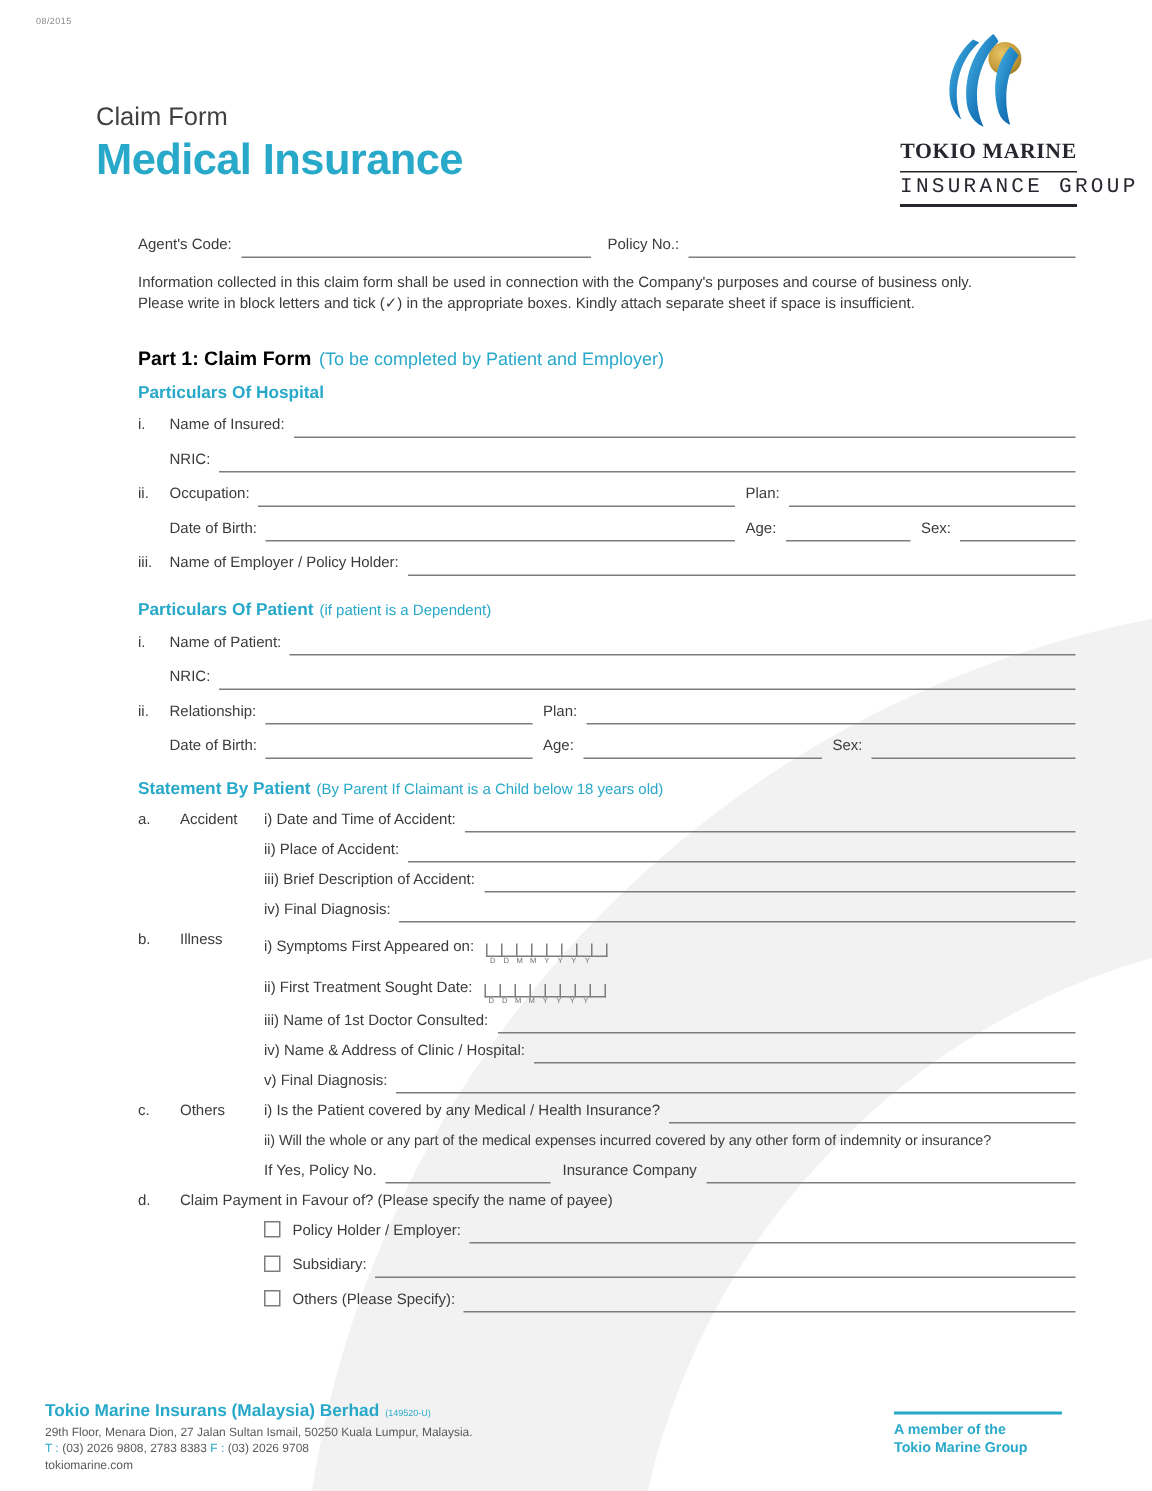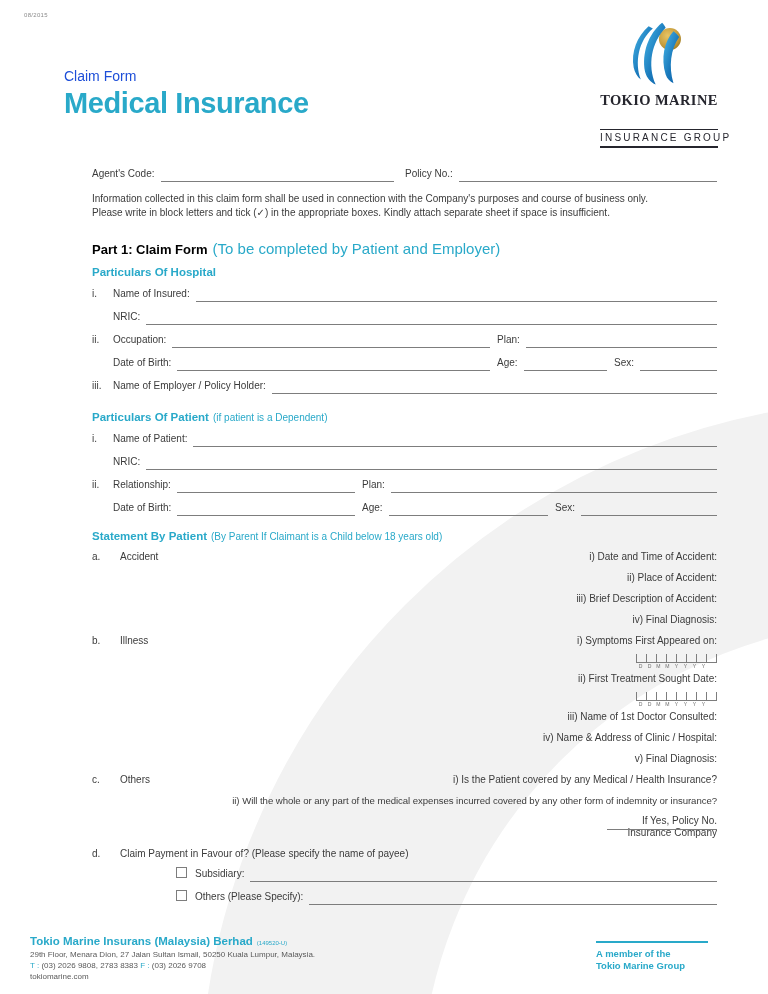--- a/index.html
+++ b/index.html
@@ -7,62 +7,62 @@
        font-family:"Liberation Sans",sans-serif;color:#3b3b3b;}
   .bg{position:absolute;left:0;top:0;z-index:0;}
   .content{position:relative;z-index:1;}
 
   
   .version{position:absolute;left:24px;top:12px;font-size:6px;color:#8a8a8a;letter-spacing:.3px;}
 
   
   .header{display:flex;justify-content:space-between;margin:22px 50px 0 64px;}
   .hleft{padding-top:46px;}
-  .eyebrow{color:#1d4ed8;font-size:14px;}
+  .eyebrow{color:#404040;font-size:17px;}
   .title{color:#29a9c9;font-size:29px;font-weight:bold;letter-spacing:-.4px;margin-top:3px;}
   .logo{width:118px;text-align:center;}
   .logo-mark{height:64px;}
   .logo-brand{font-family:"Liberation Serif",serif;font-weight:bold;font-size:14.5px;color:#26262e;letter-spacing:.4px;white-space:nowrap;margin-top:2px;}
-  .logo-group{font-family:Liberation Sans, sans-serif;font-size:10px;color:#26262e;letter-spacing:2.2px;padding:2px 0 3px 0;border-top:1.5px solid #26262e;border-bottom:2.5px solid #26262e;margin-top:20px;white-space:nowrap;}
+  .logo-group{font-family:Liberation Mono, monospace;font-size:14px;color:#26262e;letter-spacing:2.2px;padding:2px 0 3px 0;border-top:1.5px solid #26262e;border-bottom:2.5px solid #26262e;margin-top:4px;white-space:nowrap;}
 
   
   .frow{display:flex;align-items:flex-end;font-size:10px;}
   .lbl{white-space:nowrap;flex:none;text-align:right;}
   .ln{border-bottom:1px solid #7d7d7d;position:relative;top:3px;margin-left:6px;}
   .ln.grow{flex:1;}
   .pair{display:flex;align-items:flex-end;}
 
   .topfields{margin:20px 51px 0 92px;display:flex;}
   .tf-agent{width:302px;flex:none;}
   .tf-policy{flex:1;margin-left:11px;}
 
   .notice{margin:13px 51px 0 92px;font-size:10px;line-height:1.35;color:#3b3b3b;}
 
   .part1{margin:21px 51px 0 92px;}
   .part1-title{color:#000000;font-weight:bold;font-size:13px;display:inline;}
-  .part1-note{color:#29a9c9;font-size:15px;margin-left:5px;}
+  .part1-note{color:#29a9c9;font-size:12px;margin-left:5px;}
   .sect-head{color:#29a9c9;font-weight:bold;font-size:11.5px;margin:8px 51px 0 92px;}
   .sect-note{color:#29a9c9;font-size:10px;font-weight:normal;margin-left:4px;}
 
   .rows{margin-top:10px;}
   .nrow{display:flex;align-items:flex-end;margin:0 51px 12px 92px;font-size:10px;}
   .num{width:21px;flex:none;}
   .p-occ{width:377px;flex:none;}
   .p-plan{flex:1;margin-left:7px;}
   .p-age-i{width:110px;flex:none;margin-left:7px;}
   .p-sex{flex:1;margin-left:7px;}
   .p-rel{width:242px;flex:none;}
   .p-age-p{width:186px;flex:none;margin-left:7px;}
 
   
   .strow{display:flex;margin:0 51px 0 92px;font-size:10px;}
   .sletter{width:28px;flex:none;}
   .scat{width:56px;flex:none;}
   .sitems{flex:1;}
-  .sitems .frow{margin-bottom:9px;flex-direction:column;}
+  .sitems .frow{margin-bottom:9px;}
   .long{font-size:9.6px;letter-spacing:-.05px;}
 
   
   .comb-wrap{display:inline-flex;flex-direction:column;margin-left:8px;position:relative;top:8px;}
   .comb{display:flex;}
   .cell{width:9px;height:8px;border-left:1px solid #7d7d7d;border-bottom:1px solid #7d7d7d;}
   .cell:last-child{border-right:1px solid #7d7d7d;}
   .comb-labels{display:flex;}
   .cl{width:9px;text-align:center;font-size:6px;color:#6f6f6f;line-height:7px;transform:scale(.85);transform-origin:center;}
 
@@ -348,20 +348,25 @@
 
   <div class="strow">
     <span class="sletter">d.</span>
     <div style="flex:1;">
       <span class="lbl">Claim Payment in Favour of? (Please specify the name of payee)</span>
     </div>
   </div>
   <div class="cbblock">
     <div class="cbrow">
       <span class="cb"></span>
+      <span class="lbl">Policy Holder / Employer:</span>
+      <span class="ln grow"></span>
+    </div>
+    <div class="cbrow">
+      <span class="cb"></span>
       <span class="lbl">Subsidiary:</span>
       <span class="ln grow"></span>
     </div>
     <div class="cbrow">
       <span class="cb"></span>
       <span class="lbl">Others (Please Specify):</span>
       <span class="ln grow"></span>
     </div>
   </div>
 

